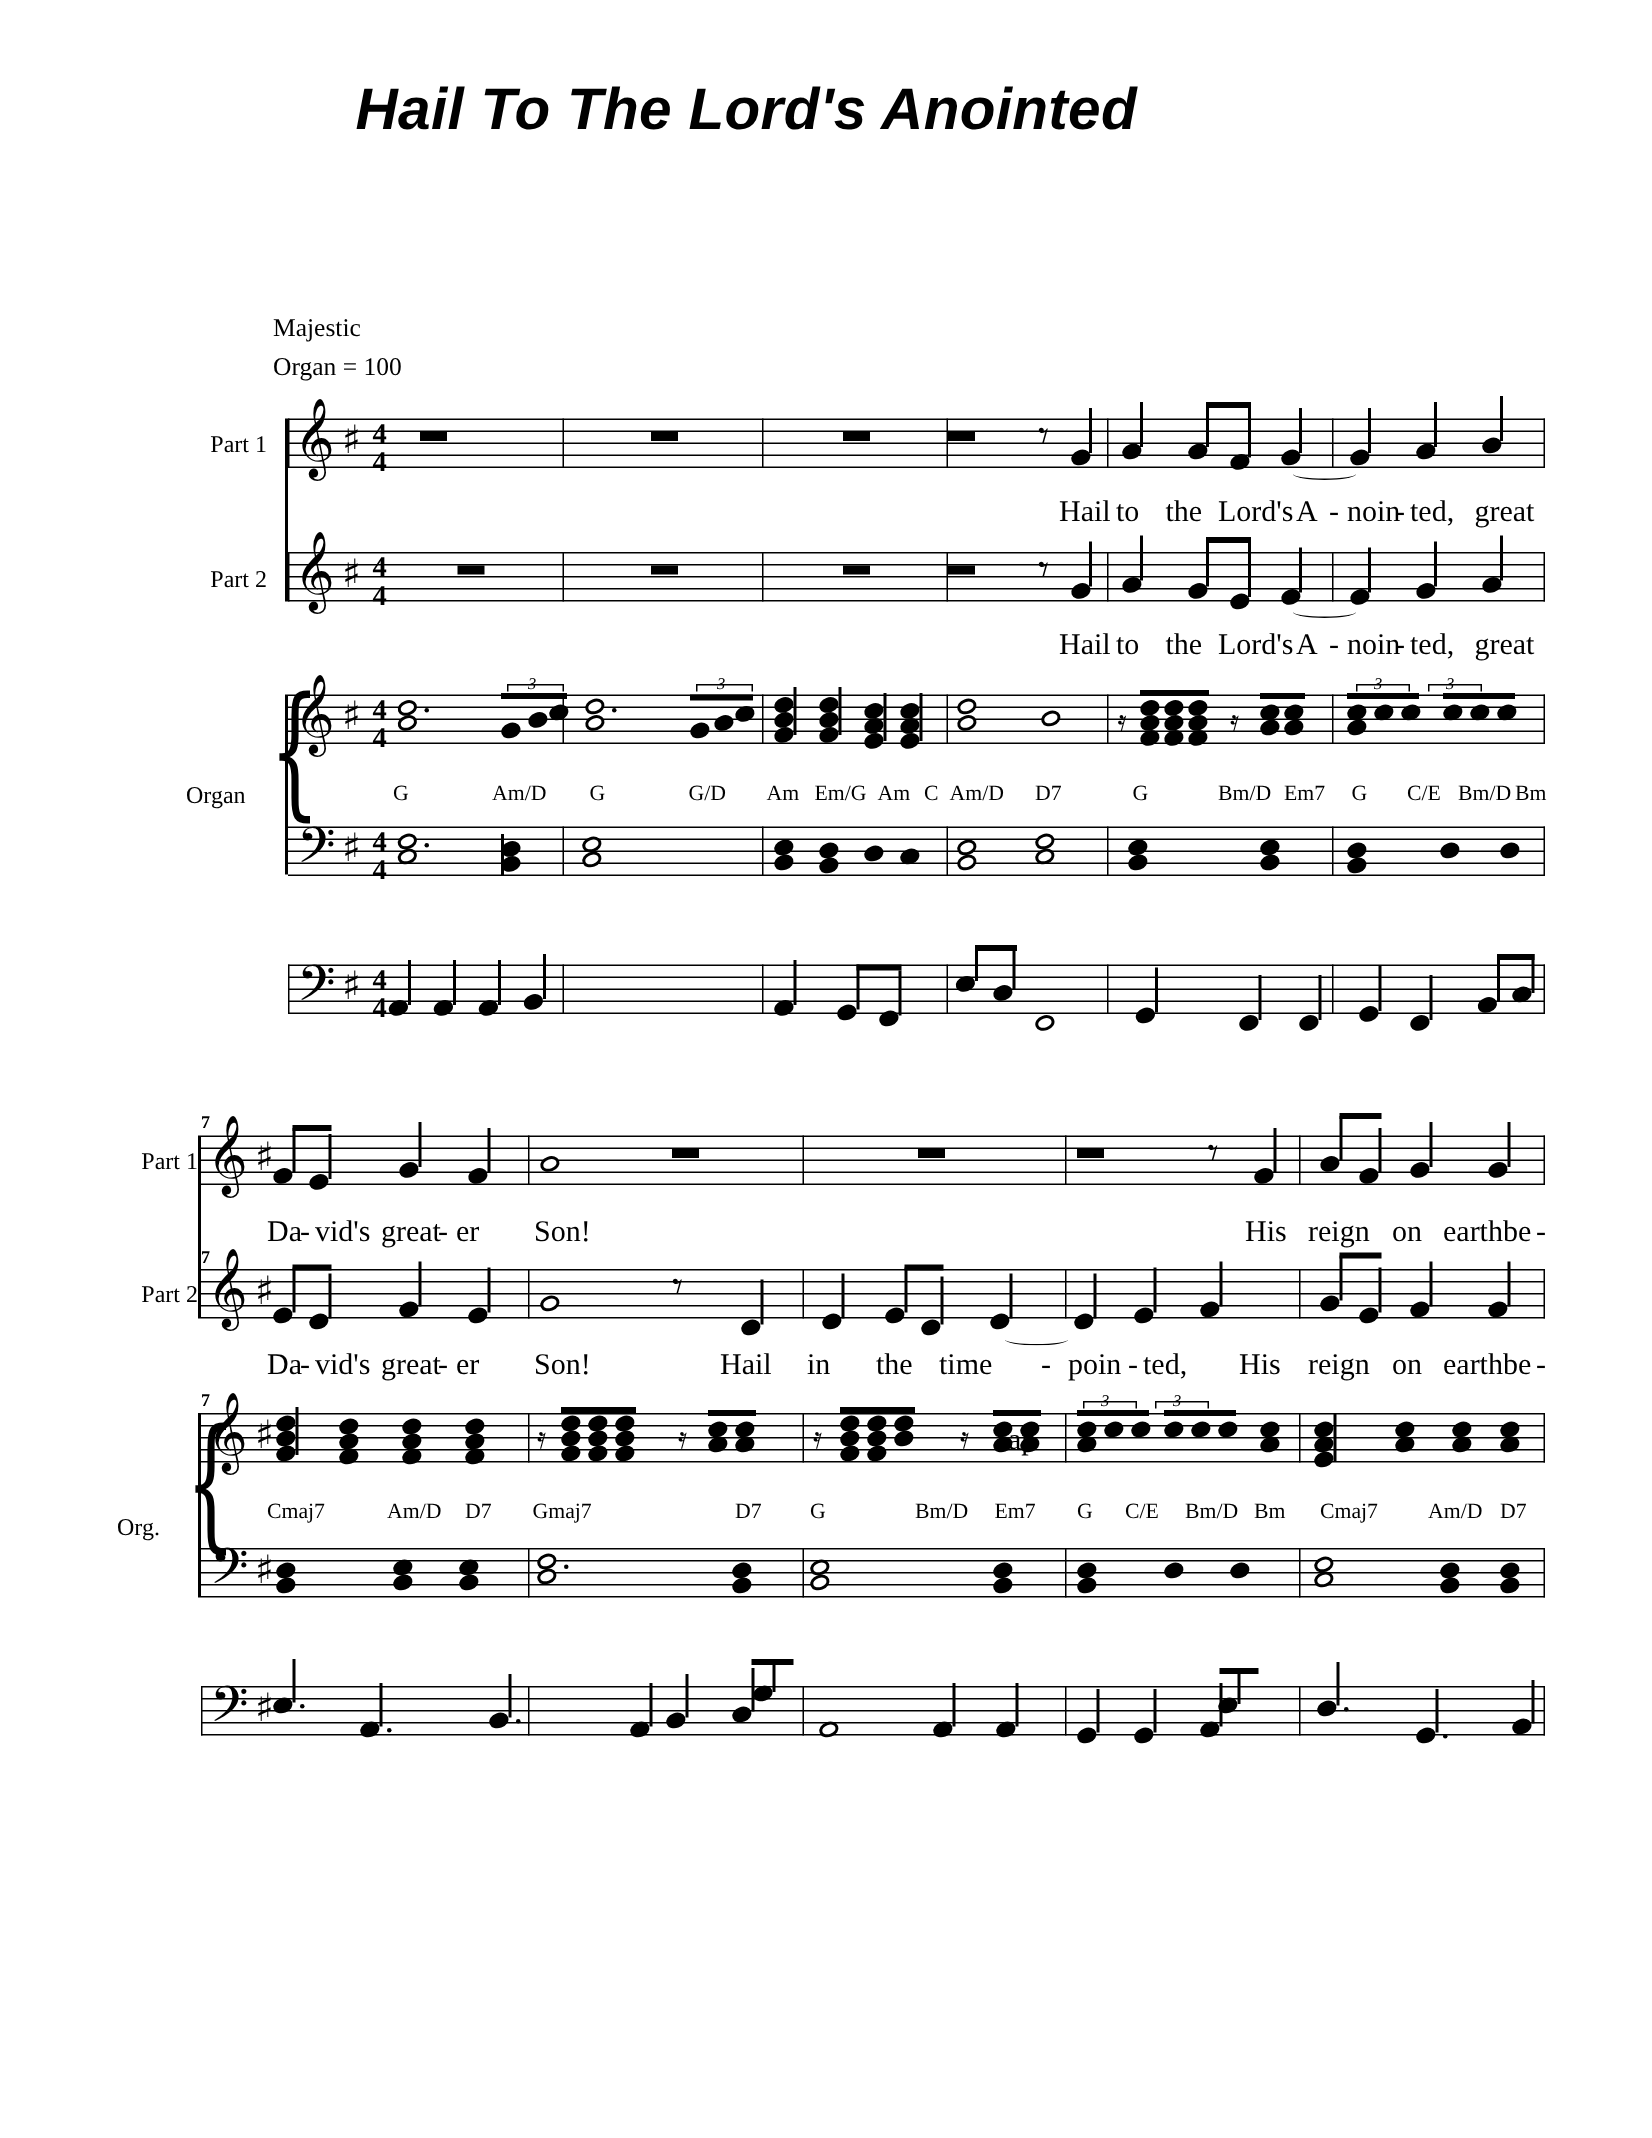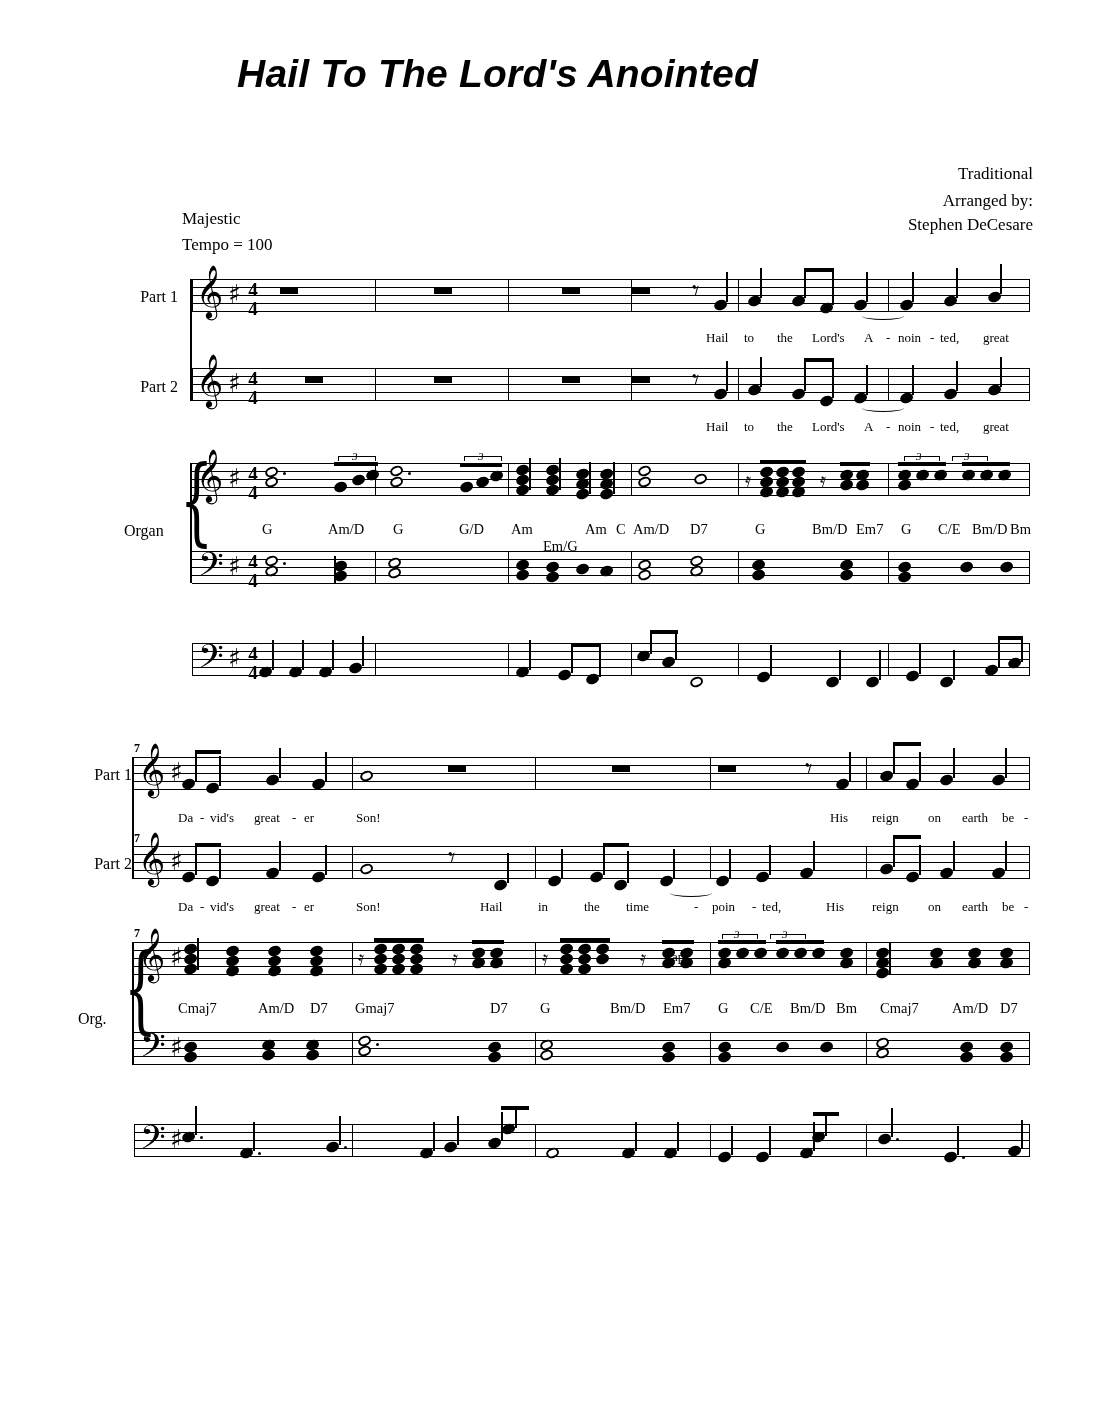--- a/index.html
+++ b/index.html
@@ -168,21 +168,21 @@
   }
   .tuplet-bracket {
     position: absolute;
     border-top: 1.2px solid #000;
     border-left: 1.2px solid #000;
     border-right: 1.2px solid #000;
     height: 4px;
   }
   .lyric {
     position: absolute;
-    font-size: 13px;
+    font-size: 20px;
     white-space: nowrap;
   }
   .chordsym {
     position: absolute;
     font-size: 14.5px;
     white-space: nowrap;
   }
   .brace {
     position: absolute;
     font-family: "DejaVu Serif", serif;
@@ -209,29 +209,24 @@
   }
 </style>
 </head>
 <body>
 
 <div class="page">
 
   <div class="title">Hail To The Lord's Anointed</div>
 
 
-  <div class="credits-right">
-    <div>Traditional</div>
-    <div style="margin-top:2px">Arranged by:</div>
-    <div>Stephen DeCesare</div>
-  </div>
 
   <div class="tempo-block">
     <div>Majestic</div>
-    <div>Tempo = 100</div>
+    <div>Organ = 100</div>
   </div>
 
   <div class="system" style="left:0; top:0; width:1101px; height:720px;">
 
     <div class="part-label" style="left:98px; top:288px; width:80px;">Part 1</div>
     <div class="staff" style="left:192px; top:279px; width:838px;">
       <div class="line"></div>
       <div class="line"></div>
       <div class="line"></div>
       <div class="line"></div>
@@ -464,21 +459,21 @@
     <div class="nh" style="left:998px; top:470px;"></div>
     <div class="beam" style="left:962px; top:462px; width:48px;"></div>
     <div class="tuplet-bracket" style="left:952px; top:456px; width:34px;"></div>
     <div class="tuplet" style="left:964px; top:450px;">3</div>
 
     <div class="chordsym" style="left:262px; top:521px;">G</div>
     <div class="chordsym" style="left:328px; top:521px;">Am/D</div>
     <div class="chordsym" style="left:393px; top:521px;">G</div>
     <div class="chordsym" style="left:459px; top:521px;">G/D</div>
     <div class="chordsym" style="left:511px; top:521px;">Am</div>
-    <div class="chordsym" style="left:543px; top:538px;">Em/G</div>
+    <div class="chordsym" style="left:543px; top:521px;">Em/G</div>
     <div class="chordsym" style="left:585px; top:521px;">Am</div>
     <div class="chordsym" style="left:616px; top:521px;">C</div>
     <div class="chordsym" style="left:633px; top:521px;">Am/D</div>
     <div class="chordsym" style="left:690px; top:521px;">D7</div>
     <div class="chordsym" style="left:755px; top:521px;">G</div>
     <div class="chordsym" style="left:812px; top:521px;">Bm/D</div>
     <div class="chordsym" style="left:856px; top:521px;">Em7</div>
     <div class="chordsym" style="left:901px; top:521px;">G</div>
     <div class="chordsym" style="left:938px; top:521px;">C/E</div>
     <div class="chordsym" style="left:972px; top:521px;">Bm/D</div>

